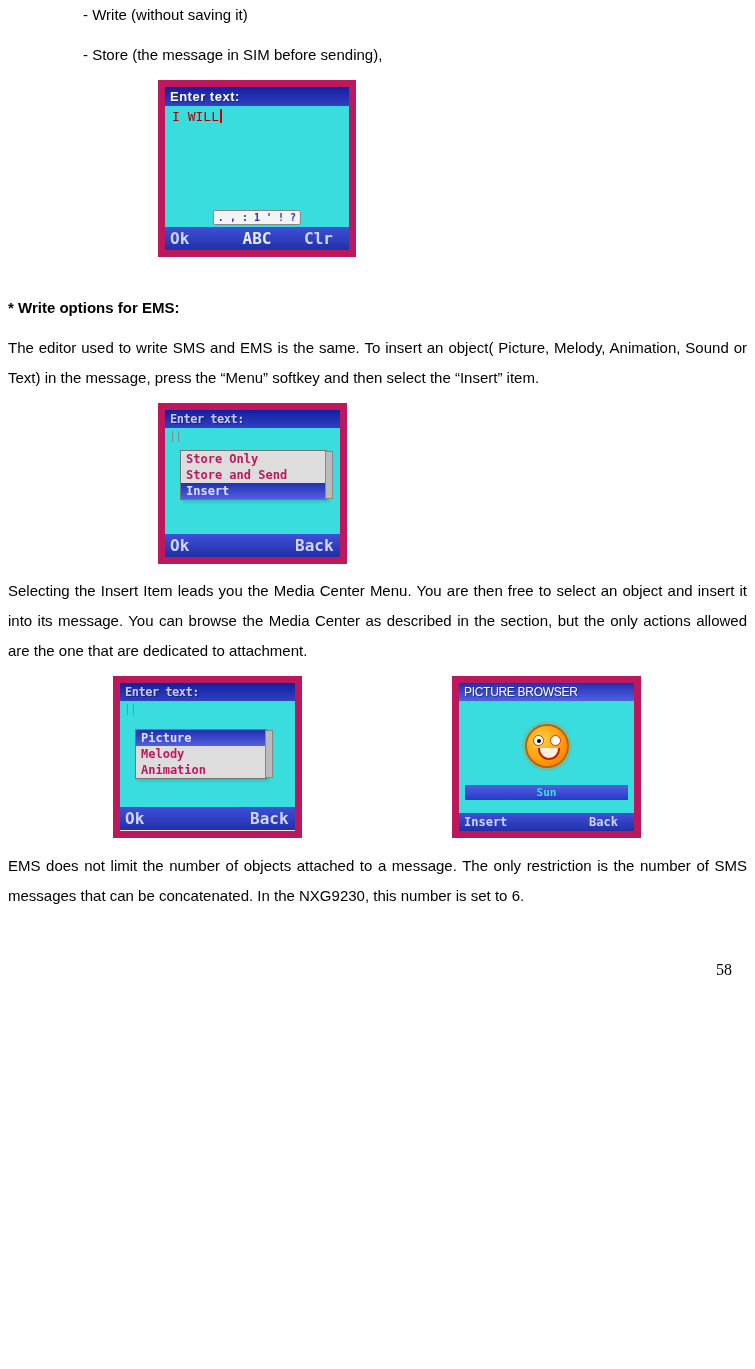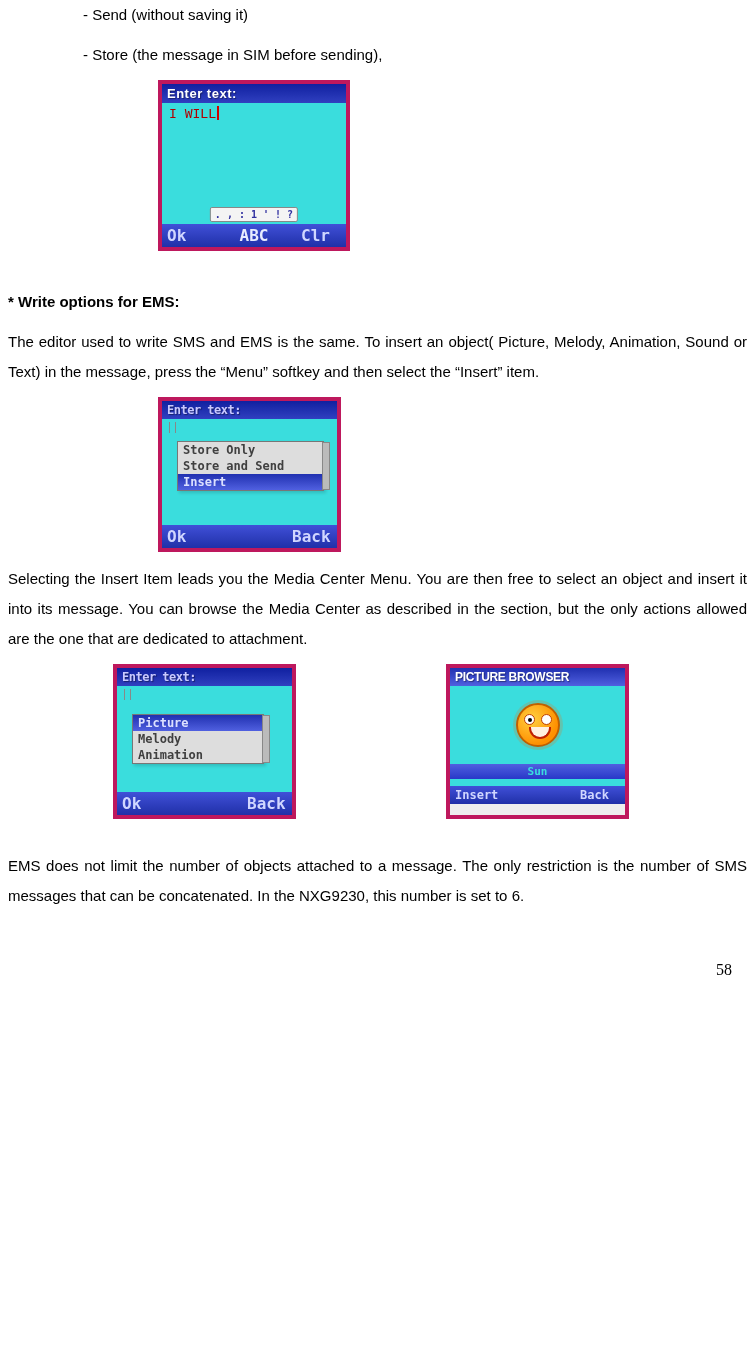--- a/index.html
+++ b/index.html
@@ -44,21 +44,21 @@
       justify-content: flex-start;
       padding-left: 150px;
     }
     .phone-container.center2 {
       padding-left: 105px;
       gap: 150px;
     }
 
     .phone {
       width: 184px;
-      border: 4px solid #be185d;
+      border: 7px solid #be185d;
       background: #eee;
       font-family: Arial, sans-serif;
       font-size: 11px;
       position: relative;
     }
     .phone.small {
       width: 175px;
     }
 
     .phone-title {
@@ -73,21 +73,21 @@
     .phone-title.pixel {
       font-family: monospace;
       font-size: 12px;
       letter-spacing: -0.5px;
       text-transform: none;
       color: #c8c8ff;
     }
     .phone-title.blue2 {
       background: linear-gradient(#2030b0, #5060e0);
       color: #fff;
-      font-weight: bold;
+      font-weight: normal;
       font-size: 12px;
       padding: 2px 5px;
       letter-spacing: -0.3px;
     }
 
     .phone-body {
       background: #3adddd;
       height: 115px;
       position: relative;
       padding: 3px 7px;
@@ -124,21 +124,21 @@
       top: 22px;
     }
     .menu-popup.media-pop {
       top: 28px;
       width: 130px;
     }
     .menu-item {
       font-family: monospace;
       font-weight: bold;
       font-size: 12px;
-      color: #404040;
+      color: #be185d;
       padding: 1px 5px;
       white-space: nowrap;
     }
     .menu-item.selected {
       background: linear-gradient(#2030b0, #5060e0);
       color: #dce0ff;
     }
     .menu-item.normal {
       background: #ddd;
     }
@@ -189,21 +189,21 @@
       color: #3030a0;
       font-weight: bold;
       white-space: nowrap;
     }
 
     
     .pic-body {
       background: #3adddd;
       height: 100px;
       position: relative;
-      padding: 0;
+      padding: 6px;
       text-align: center;
     }
     .pic-area {
       height: 78px;
       display: flex;
       justify-content: center;
       align-items: center;
     }
     .pic-name-bar {
       background: linear-gradient(#5060e0, #2838c8);
@@ -274,21 +274,21 @@
       vertical-align: top;
       margin-right: 2px;
     }
   </style>
 </head>
 <body>
 
 <div class="page">
 
   <div class="indented">
-    <p>- Send    (without saving it)</p>
+    <p>- Write    (without saving it)</p>
     <p>- Store (the message in SIM before sending),</p>
   </div>
 
   <div class="phone-container center1">
     <div class="phone">
       <div class="phone-title">Enter text:</div>
       <div class="phone-body">
         <span class="typed-text">I WILL</span><span class="cursor"></span>
         <div class="input-pill">. , : 1 ' ! ?</div>
       </div>
@@ -358,16 +358,16 @@
         <div class="pic-name-bar">Sun</div>
       </div>
       <div class="phone-softkeys picture">
         <span class="left">Insert</span>
         <span class="mid"></span>
         <span class="right">Back</span>
       </div>
     </div>
   </div>
 
-  <p class="justified" style="margin-top:32px">EMS does not limit the number of objects attached to a message. The only restriction is the number of SMS messages that can be concatenated. In the NXG9230, this number is set to 6.</p>
+  <p class="justified" style="margin-top:13px">EMS does not limit the number of objects attached to a message. The only restriction is the number of SMS messages that can be concatenated. In the NXG9230, this number is set to 6.</p>
 
   <div class="page-number">58</div>
 </div>
 
 </body></html>

